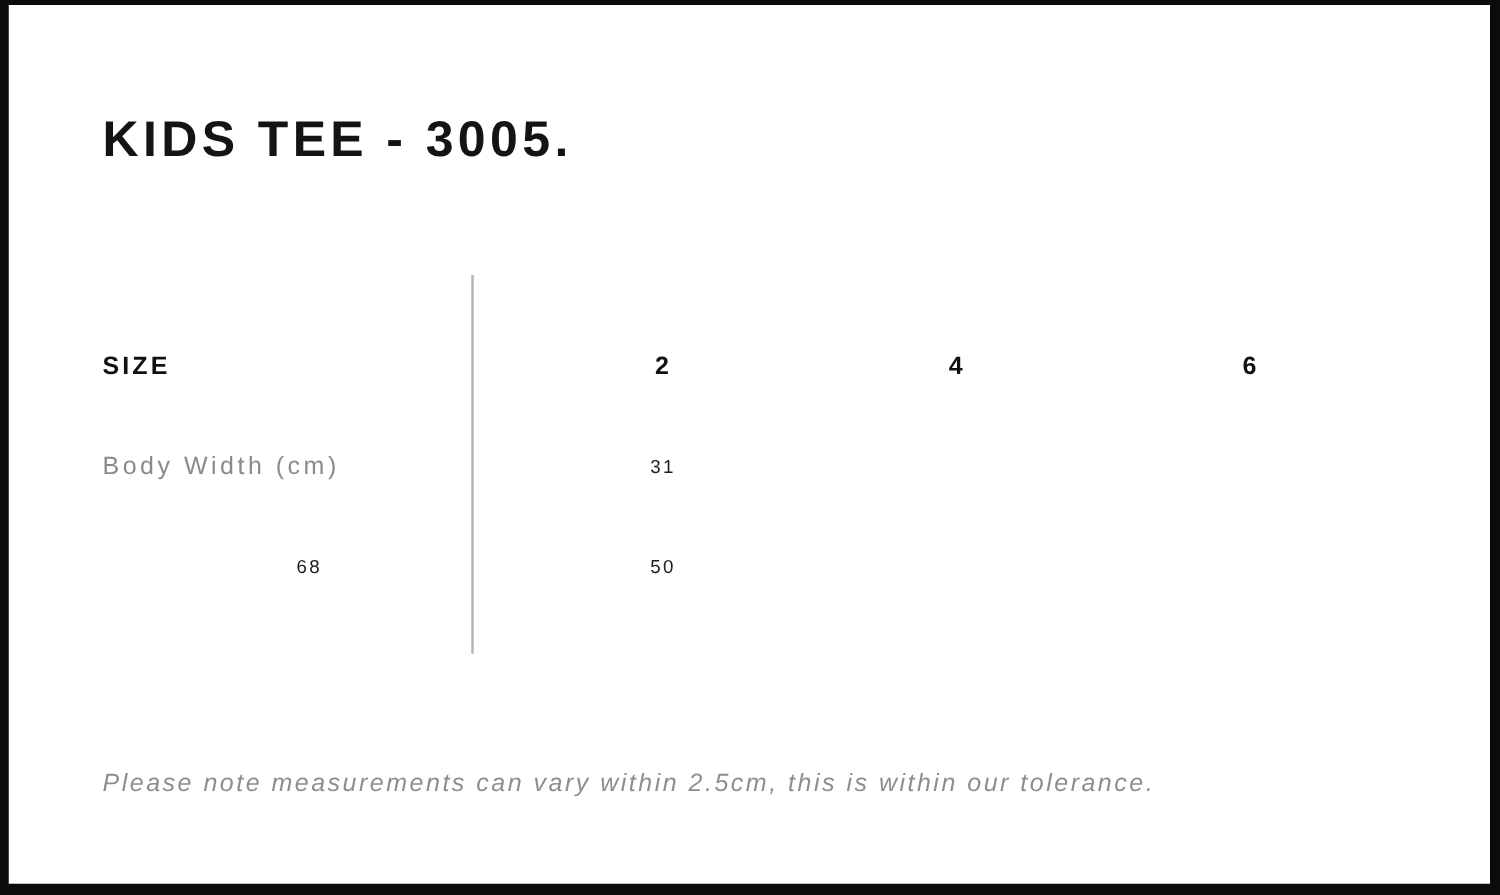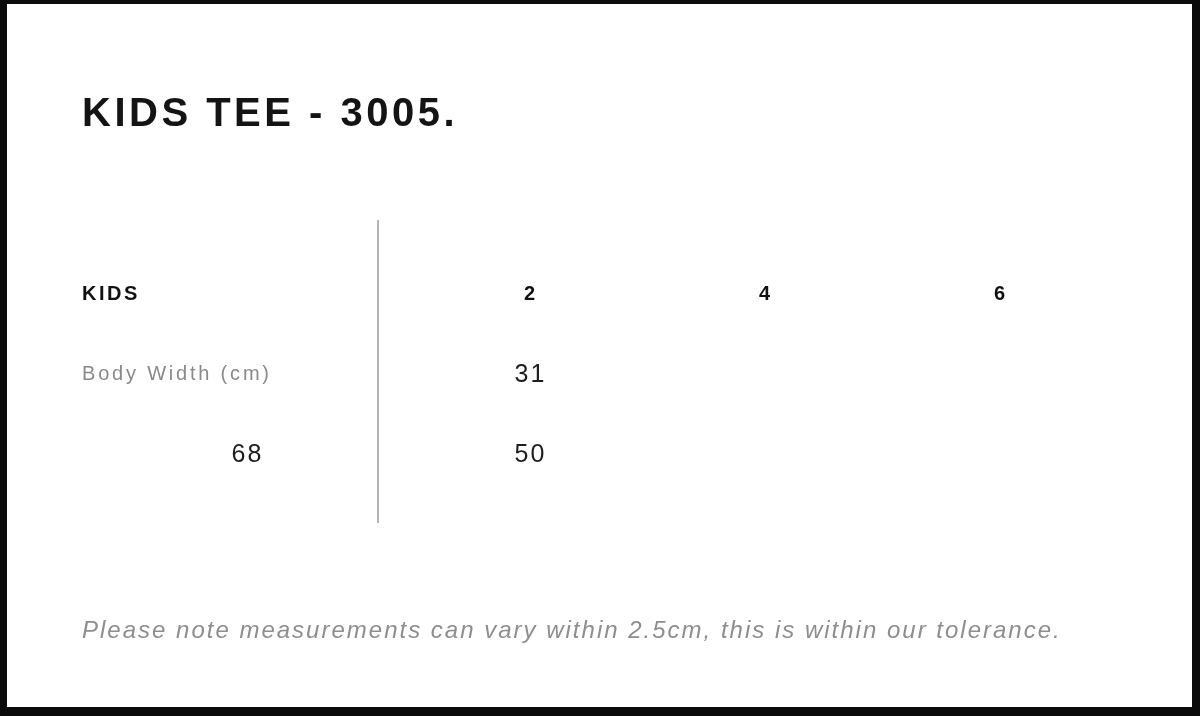--- a/index.html
+++ b/index.html
@@ -61,56 +61,56 @@
   }
   .cell.label {
     text-align: left;
     letter-spacing: 2.8px;
     color: var(--label_text, #8a8a8a);
   }
   .cell.value {
     text-align: center;
     letter-spacing: 2px;
     color: var(--value_text, #1e1e1e);
-    font-size: 25px;
+    font-size: 15px;
   }
   .header-row .cell.label {
     font-weight: bold;
     color: var(--header_text, #111111);
     letter-spacing: 2.5px;
   }
   .header-row .cell.value {
     font-weight: bold;
     color: var(--header_text, #111111);
     font-size: 20px;
   }
   .note {
     position: absolute;
     left: 82px;
     top: 616px;
     margin: 0;
-    font-size: 24px;
+    font-size: 20px;
     font-style: italic;
     letter-spacing: 2px;
     color: var(--note_text, #8e8e8e);
     white-space: nowrap;
   }
 </style>
 </head>
 <body>
 
 <div class="frame"></div>
 
 <h1 class="title">KIDS TEE - 3005.</h1>
 
 <div class="divider"></div>
 
 <div class="size-table">
   <div class="row header-row">
-    <div class="cell label">KIDS</div>
+    <div class="cell label">SIZE</div>
     <div class="cell value">2</div>
     <div class="cell value">4</div>
     <div class="cell value">6</div>
   </div>
   <div class="row">
     <div class="cell label">Body Width (cm)</div>
     <div class="cell value">31</div>
   </div>
   <div class="row">
     <div class="cell value">68</div>

